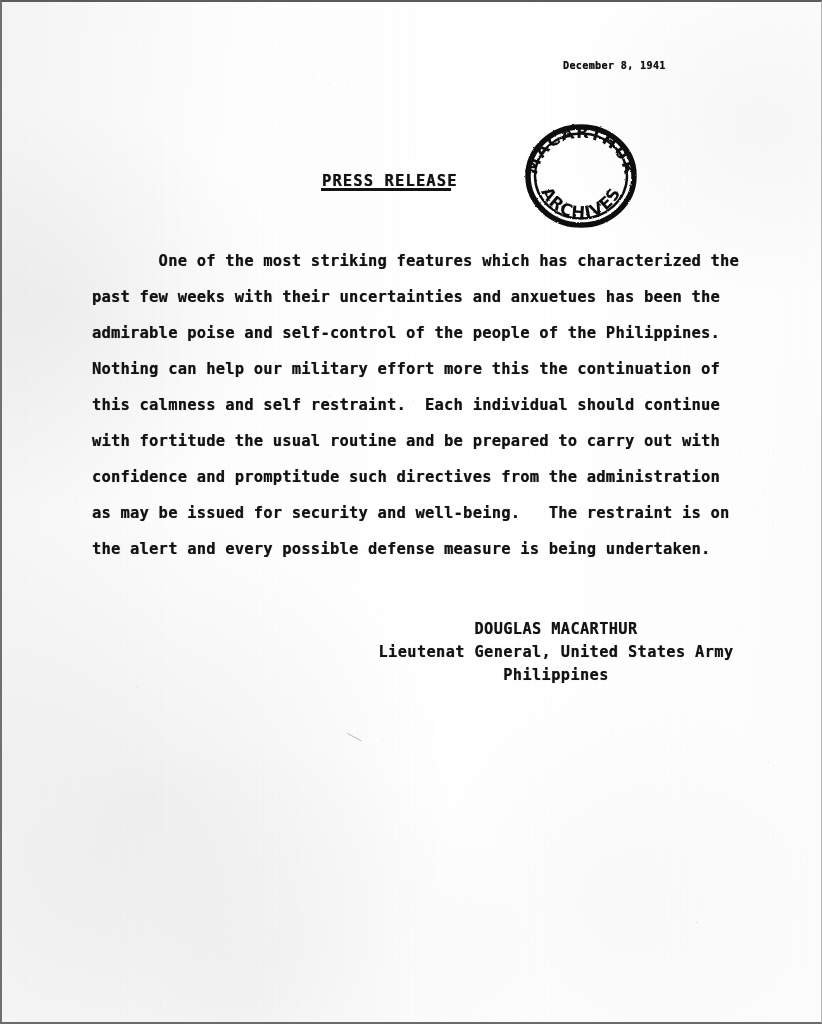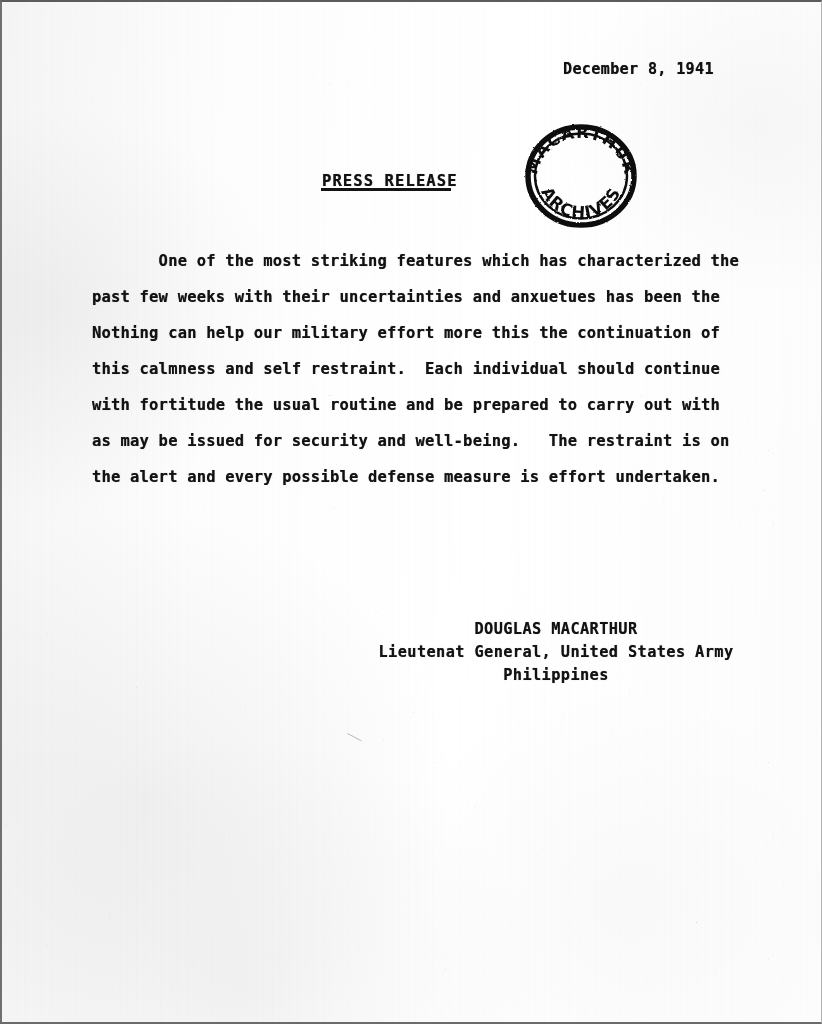--- a/index.html
+++ b/index.html
@@ -72,21 +72,21 @@
     white-space: pre;
     letter-spacing: 0.4px;
     text-shadow:
       0 0 0.7px rgba(0,0,0,0.55),
       0.4px 0.2px 0.5px rgba(0,0,0,0.25);
   }
 
   #date-line {
     left: 563px;
     top: 60px;
-    font-size: 15px;
+    font-size: 10px;
   }
 
   #press-release-heading {
     left: 322px;
     top: 172px;
     font-size: 15.5px;
     letter-spacing: 1.1px;
   }
   #press-release-underline {
     position: absolute;
@@ -243,25 +243,27 @@
         <text class="stamp-arc-text" font-size="16.5">
           <textPath href="#arcBottom" startOffset="50%" text-anchor="middle">ARCHIVES</textPath>
         </text>
       </g>
     </svg>
   </div>
 
   <div id="body-block">
     <div class="body-line">       One of the most striking features which has characterized the</div>
     <div class="body-line">past few weeks with their uncertainties and anxuetues has been the</div>
+    <div class="body-line">admirable poise and self-control of the people of the Philippines.</div>
     <div class="body-line">Nothing can help our military effort more this the continuation of</div>
     <div class="body-line">this calmness and self restraint.  Each individual should continue</div>
     <div class="body-line">with fortitude the usual routine and be prepared to carry out with</div>
+    <div class="body-line">confidence and promptitude such directives from the administration</div>
     <div class="body-line">as may be issued for security and well-being.   The restraint is on</div>
-    <div class="body-line">the alert and every possible defense measure is effort undertaken.</div>
+    <div class="body-line">the alert and every possible defense measure is being undertaken.</div>
   </div>
 
   <div id="signature-block">
     <div class="sig-line">DOUGLAS MACARTHUR</div>
     <div class="sig-line">Lieutenat General, United States Army</div>
     <div class="sig-line">Philippines</div>
   </div>
 
   <div id="pencil-mark"></div>
 

